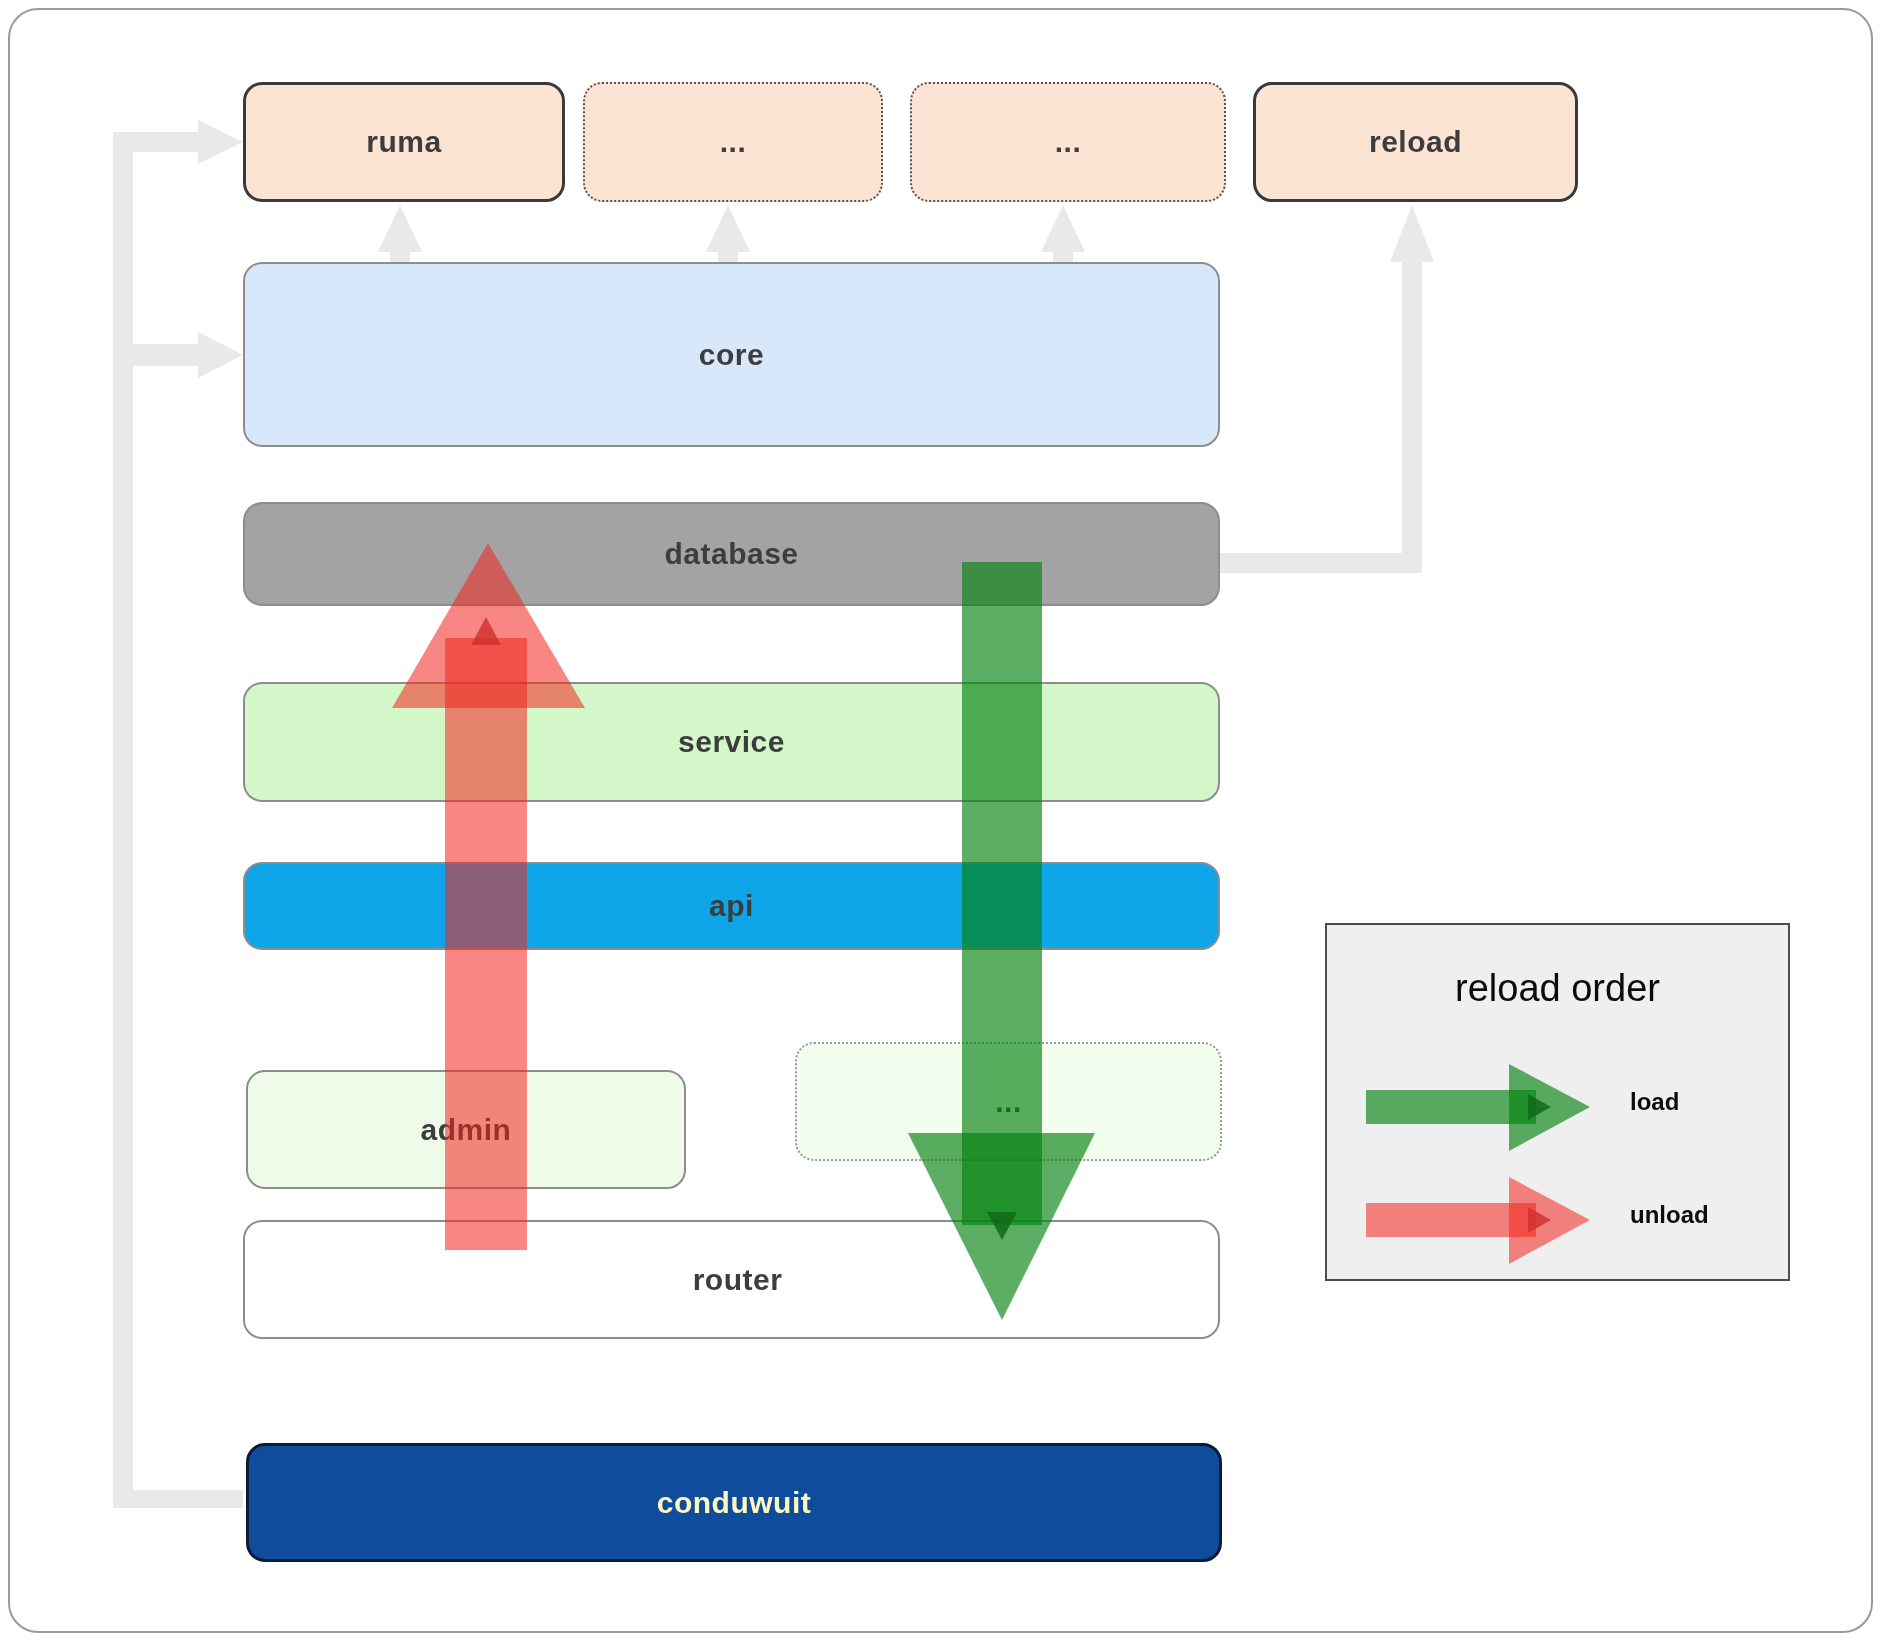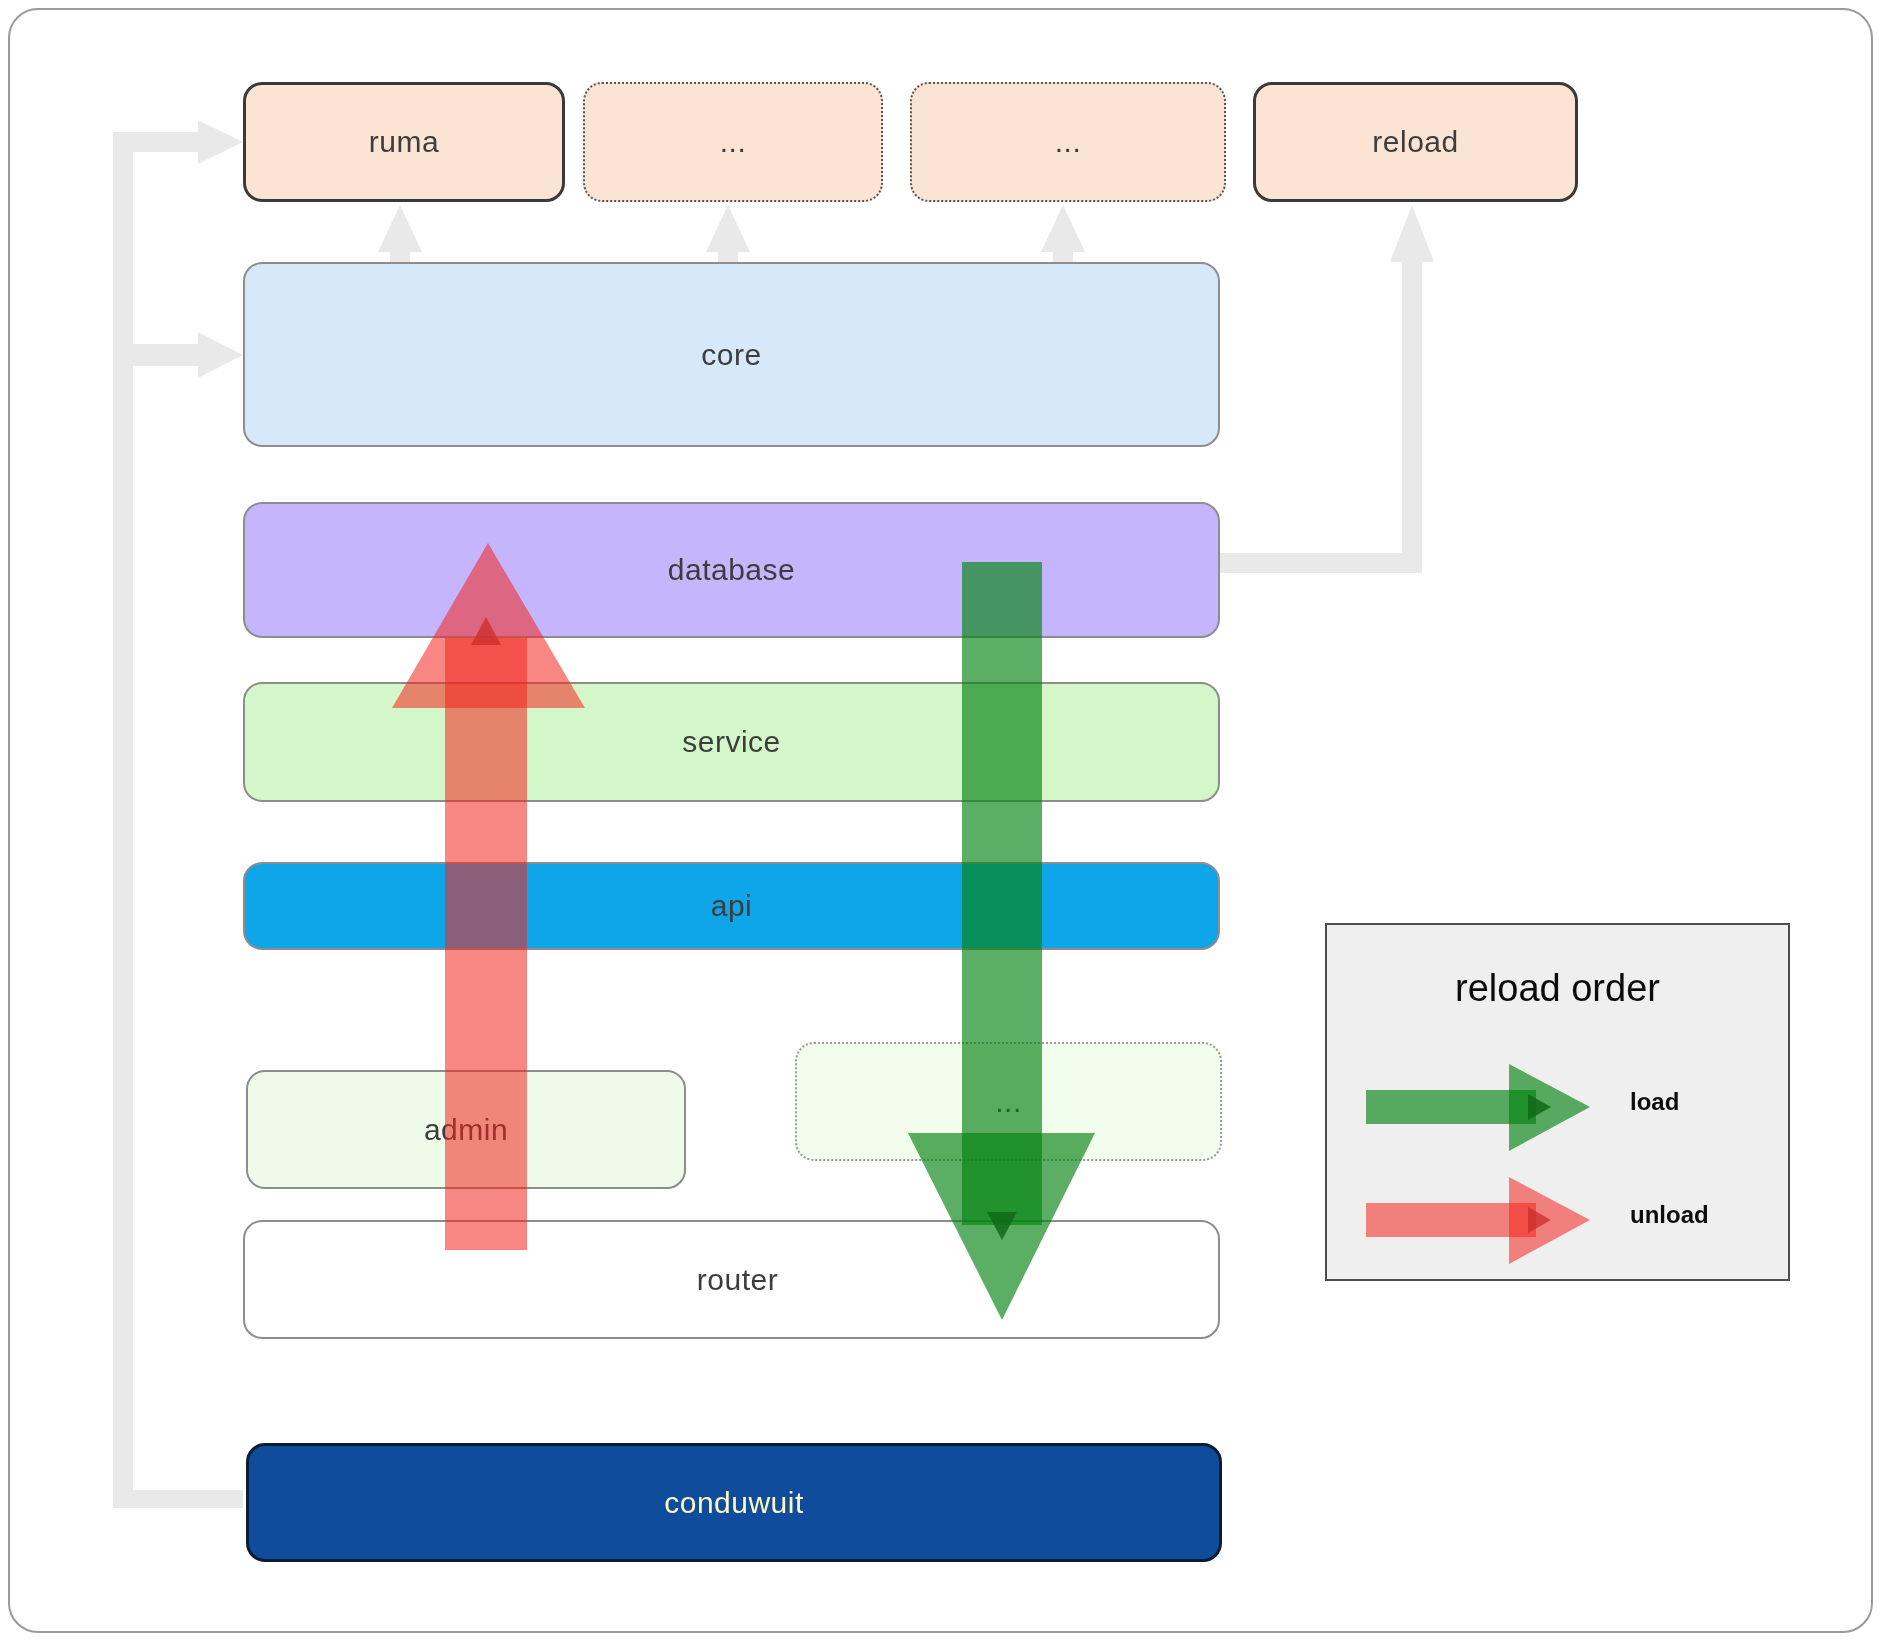--- a/index.html
+++ b/index.html
@@ -16,30 +16,30 @@
   .flows{z-index:3;}
   .c-gray{fill:#e9e9e9;}
   .c-load{fill:rgba(3,130,16,0.65);}
   .c-unload{fill:rgba(243,36,29,0.55);}
   .c-loadmark{fill:rgba(18,105,25,0.85);}
   .c-unloadmark{fill:rgba(205,48,42,0.8);}
 
   .box{
     position:absolute;display:flex;align-items:center;justify-content:center;
     box-sizing:border-box;border-radius:19px;z-index:2;
-    font-size:30px;font-weight:400;color:#3d3d3d;letter-spacing:0.5px;
+    font-size:30px;font-weight:700;color:#3d3d3d;letter-spacing:0.5px;
   }
   .peach-solid{background:#fce4d4;border:3px solid #3a3a3a;}
   .peach-dotted{background:#fce4d4;border:2px dotted #555;}
   .b-ruma{left:243px;top:82px;width:322px;height:120px;}
   .b-dots1{left:583px;top:82px;width:300px;height:120px;}
   .b-dots2{left:910px;top:82px;width:316px;height:120px;}
   .b-rocksdb{left:1253px;top:82px;width:325px;height:120px;}
   .b-core{left:243px;top:262px;width:977px;height:185px;background:#d6e8fa;border:2px solid #8d8d8d;}
-  .b-database{left:243px;top:502px;width:977px;height:136px;background:#c4b5fd;border:2px solid #8d8d8d;}
+  .b-database{left:243px;top:502px;width:977px;height:104px;background:#a3a3a3;border:2px solid #8d8d8d;}
   .b-service{left:243px;top:682px;width:977px;height:120px;background:#d4f7c9;border:2px solid #8d8d8d;}
   .b-api{left:243px;top:862px;width:977px;height:88px;background:#0ea5e9;border:2px solid #8d8d8d;}
   .b-admin{left:246px;top:1042px;width:440px;height:119px;background:#eefbe9;border:2px solid #8d8d8d;margin-top:28px;}
   .b-dots3{left:795px;top:1042px;width:427px;height:119px;background:#f2fdee;border:2px dotted #999;}
   .b-router{left:243px;top:1220px;width:977px;height:119px;background:#ffffff;border:2px solid #8d8d8d;padding-left:12px;}
   .b-conduwuit{left:246px;top:1443px;width:976px;height:119px;background:#0f4c9b;border:3px solid #0b1c33;color:#fef9c3;}
 
   .legend{
     position:absolute;left:1325px;top:923px;width:465px;height:358px;z-index:2;
     background:#efefef;border:2px solid #4d4d4d;box-sizing:border-box;

